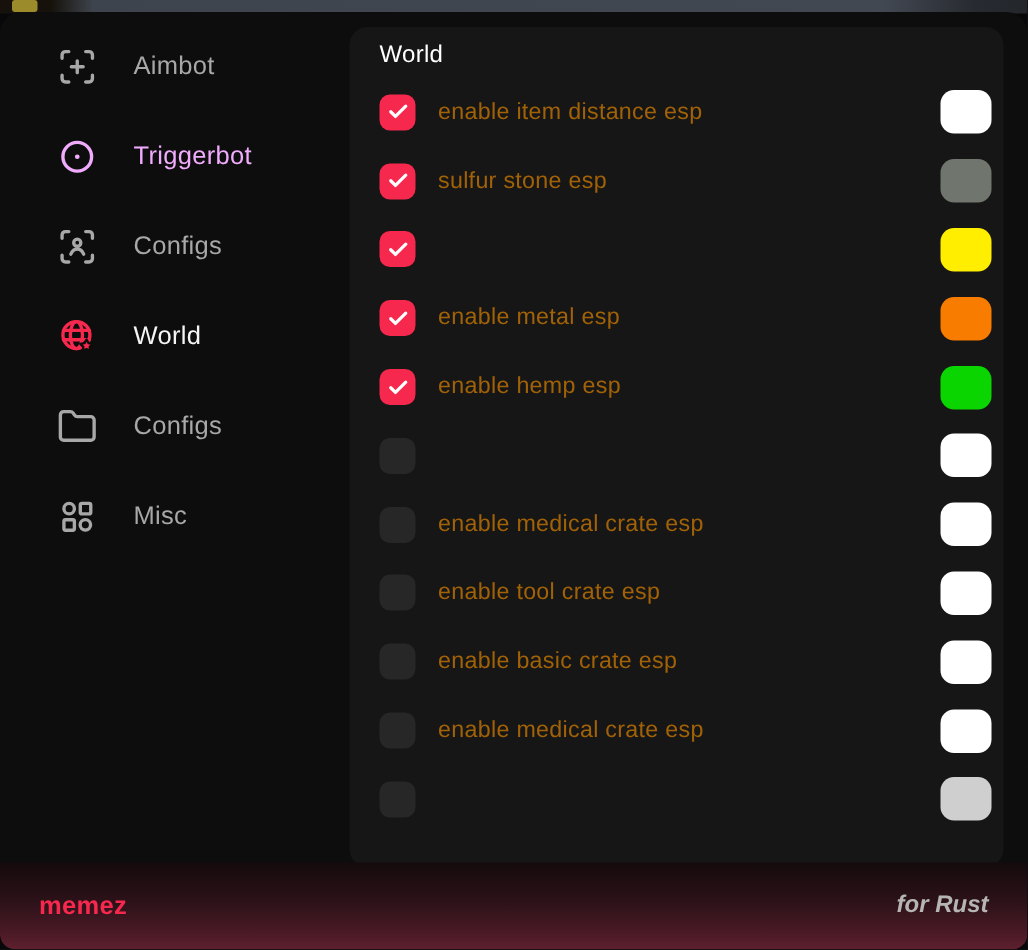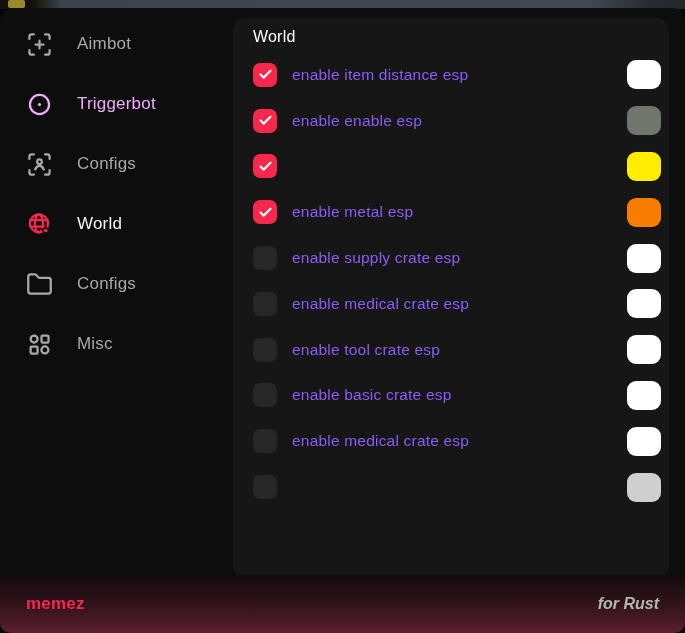--- a/index.html
+++ b/index.html
@@ -16,21 +16,21 @@
   }
   .top-strip .blob{
     position:absolute;left:8px;top:0;width:17px;height:8px;
     background:#9c8b2a;border-radius:2px;
   }
   .window{
     position:absolute;top:8px;left:0;width:685px;height:625px;
     background:#0d0d0d;border-radius:14px 14px 10px 10px;overflow:hidden;
   }
   
-  .sidebar{position:absolute;left:4px;top:0;width:233px;padding-top:6px;}
+  .sidebar{position:absolute;left:16px;top:0;width:233px;padding-top:6px;}
   .side-item{
     height:60px;display:flex;align-items:center;gap:24px;
     padding-left:22px;cursor:pointer;user-select:none;
   }
   .side-item .icn{width:27px;height:27px;flex:0 0 27px;display:flex;align-items:center;justify-content:center;}
   .side-item .icn svg{width:27px;height:27px;display:block;}
   .side-item .lbl{font-size:17px;letter-spacing:.2px;}
   .side-item.normal{color:#a8a8a8;}
   .side-item.dimmed{color:#f0abfc;}
   .side-item.active{color:var(--accent);}
@@ -48,21 +48,21 @@
   .row{height:45.8px;display:flex;align-items:center;}
   .checkbox{
     width:24px;height:24px;border-radius:7px;flex:0 0 24px;
     margin-right:15px;cursor:pointer;
     display:flex;align-items:center;justify-content:center;
     background:#272727;
   }
   .checkbox.checked{background:var(--accent);}
   .checkbox svg{width:15px;height:15px;display:none;}
   .checkbox.checked svg{display:block;}
-  .row .lbl{font-size:15.5px;color:#8b5cf6;letter-spacing:.2px;flex:1;}
+  .row .lbl{font-size:15.5px;color:#a16207;letter-spacing:.2px;flex:1;}
   .swatch{
     width:34px;height:29px;border-radius:9px;flex:0 0 34px;
     margin-left:auto;cursor:pointer;
   }
   
   .footer{
     position:absolute;left:0;bottom:0;width:685px;height:58px;
     box-sizing:border-box;padding:0 26px;
     display:flex;align-items:center;justify-content:space-between;
     background:linear-gradient(180deg,#140a0d 0%,#2c1218 45%,#4c1a27 82%,#5e202e 100%);
@@ -158,45 +158,53 @@
     </span>
     <span class="lbl">enable item distance esp</span>
     <span class="swatch" style="background: rgb(255, 255, 255);"></span>
   </div>
         <div class="row">
     <span class="checkbox checked">
       <svg viewBox="0 0 24 24" fill="none" stroke="#ffffff" stroke-width="3.4" stroke-linecap="round" stroke-linejoin="round">
               <polyline points="20 6 9 17 4 12"></polyline>
             </svg>
     </span>
-    <span class="lbl">enable enable esp</span>
+    <span class="lbl">sulfur stone esp</span>
     <span class="swatch" style="background: rgb(112, 117, 110);"></span>
   </div>
         <div class="row">
     <span class="checkbox checked">
       <svg viewBox="0 0 24 24" fill="none" stroke="#ffffff" stroke-width="3.4" stroke-linecap="round" stroke-linejoin="round">
               <polyline points="20 6 9 17 4 12"></polyline>
             </svg>
     </span>
     <span class="swatch" style="background: rgb(255, 238, 0);"></span>
   </div>
         <div class="row">
     <span class="checkbox checked">
       <svg viewBox="0 0 24 24" fill="none" stroke="#ffffff" stroke-width="3.4" stroke-linecap="round" stroke-linejoin="round">
               <polyline points="20 6 9 17 4 12"></polyline>
             </svg>
     </span>
     <span class="lbl">enable metal esp</span>
     <span class="swatch" style="background: rgb(247, 124, 0);"></span>
   </div>
         <div class="row">
-    <span class="checkbox">
-      
-    </span>
-    <span class="lbl">enable supply crate esp</span>
+    <span class="checkbox checked">
+      <svg viewBox="0 0 24 24" fill="none" stroke="#ffffff" stroke-width="3.4" stroke-linecap="round" stroke-linejoin="round">
+              <polyline points="20 6 9 17 4 12"></polyline>
+            </svg>
+    </span>
+    <span class="lbl">enable hemp esp</span>
+    <span class="swatch" style="background: rgb(11, 213, 0);"></span>
+  </div>
+        <div class="row">
+    <span class="checkbox">
+      
+    </span>
     <span class="swatch" style="background: rgb(255, 255, 255);"></span>
   </div>
         <div class="row">
     <span class="checkbox">
       
     </span>
     <span class="lbl">enable medical crate esp</span>
     <span class="swatch" style="background: rgb(255, 255, 255);"></span>
   </div>
         <div class="row">

